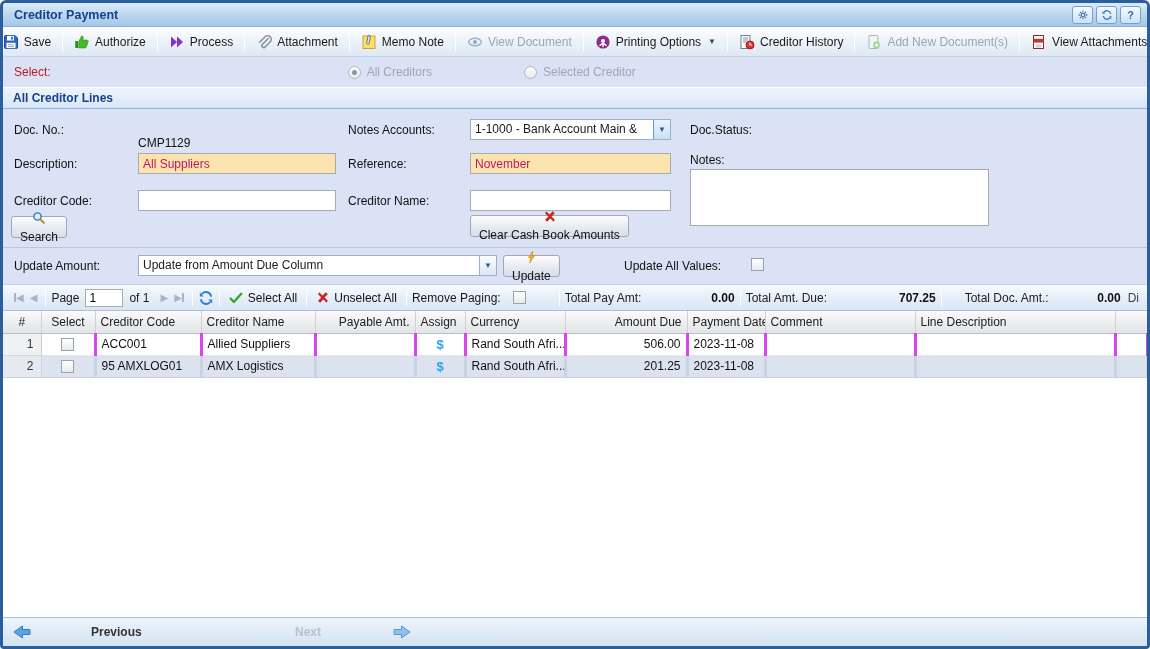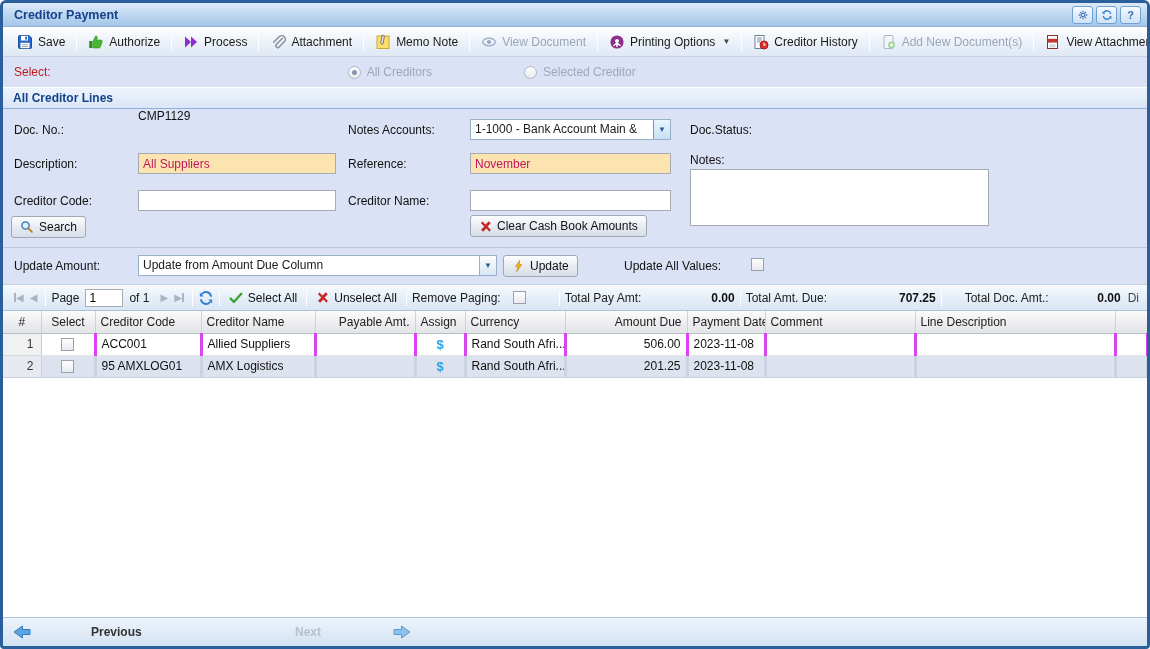--- a/index.html
+++ b/index.html
@@ -28,21 +28,21 @@
     display:flex; align-items:center; justify-content:center;
     color:#3a6ea8; font-weight:bold; font-size:11px; cursor:default;
   }
   .cap-btn svg{ display:block; }
 
   
   .toolbar{
     height:30px; flex:0 0 30px;
     background:linear-gradient(#fefefe,#eaf0f8 60%,#dfe8f4);
     border-bottom:1px solid #c5d3e7;
-    display:flex; align-items:center; padding:4px 6px;
+    display:flex; align-items:center; padding:4px 6px;justify-content:center;
   }
   .tb-btn{
     display:inline-flex; align-items:center; gap:5px;
     height:24px; padding:0 7px; border:1px solid transparent; border-radius:3px;
     background:transparent; font-family:inherit; font-size:12px; color:#1a1a1a; white-space:nowrap;
   }
   .tb-btn.disabled{ color:#9aa6b8; }
   .tb-sep{ width:1px; height:18px; background:#c3d0e2; border-right:1px solid #ffffff; margin:0 3px; flex:0 0 auto; }
   .tb-caret{ font-size:8px; color:#444; margin-left:2px; }
   .icon16{ width:16px; height:16px; display:inline-block; flex:0 0 16px; }
@@ -95,21 +95,21 @@
     font-size:8px; color:#2a5d9b;
   }
   .notes-area{
     position:absolute; border:1px solid #a6aab3; background:#fff;
     resize:none; font-family:inherit; font-size:12px; padding:3px;
   }
   .btn{
     position:absolute; display:inline-flex; align-items:center; justify-content:center; gap:5px;
     border:1px solid #9fa8b5; border-radius:3px;
     background:linear-gradient(#fdfdfd,#e4e9f0 60%,#d8dfe9);
-    font-family:inherit; font-size:12px; color:#111; padding:0 8px;
+    font-family:inherit; font-size:12px; color:#111; padding:0 8px;flex-direction:column;
   }
 
   
   .update-row{ position:relative; height:37px; flex:0 0 37px; background:#dbe2f6; border-top:1px solid #bac7e3; }
   .checkbox{
     width:13px; height:13px; border:1px solid #9aa2ad;
     background:linear-gradient(#ffffff,#e8eaee); display:inline-block;
   }
 
   
@@ -307,21 +307,21 @@
       <span>Selected Creditor</span>
     </span>
   </div>
 
   <div class="section-header">
     <span>All Creditor Lines</span>
   </div>
 
   <div class="form-area">
     <span class="flabel" style="left:11px;top:14px">Doc. No.:</span>
-    <span class="fvalue" style="left:135px;top:0">CMP1129</span>
+    <span class="fvalue" style="left:135px;top:27px">CMP1129</span>
 
     <span class="flabel" style="left:345px;top:14px">Notes Accounts:</span>
     <div class="dropdown" style="left:467px;top:10px;width:201px">
       <span class="dd-text">1-1000 - Bank Account Main &amp;</span>
       <span class="dd-btn" style="background:linear-gradient(#eaf4fd,#c8e0f5);border-left-color:#5f9bd6">▼</span>
     </div>
     <span class="flabel" style="left:687px;top:14px">Doc.Status:</span>
     <span class="fvalue" style="left:770px;top:14px"></span>
 
     <span class="flabel" style="left:11px;top:48px">Description:</span>

